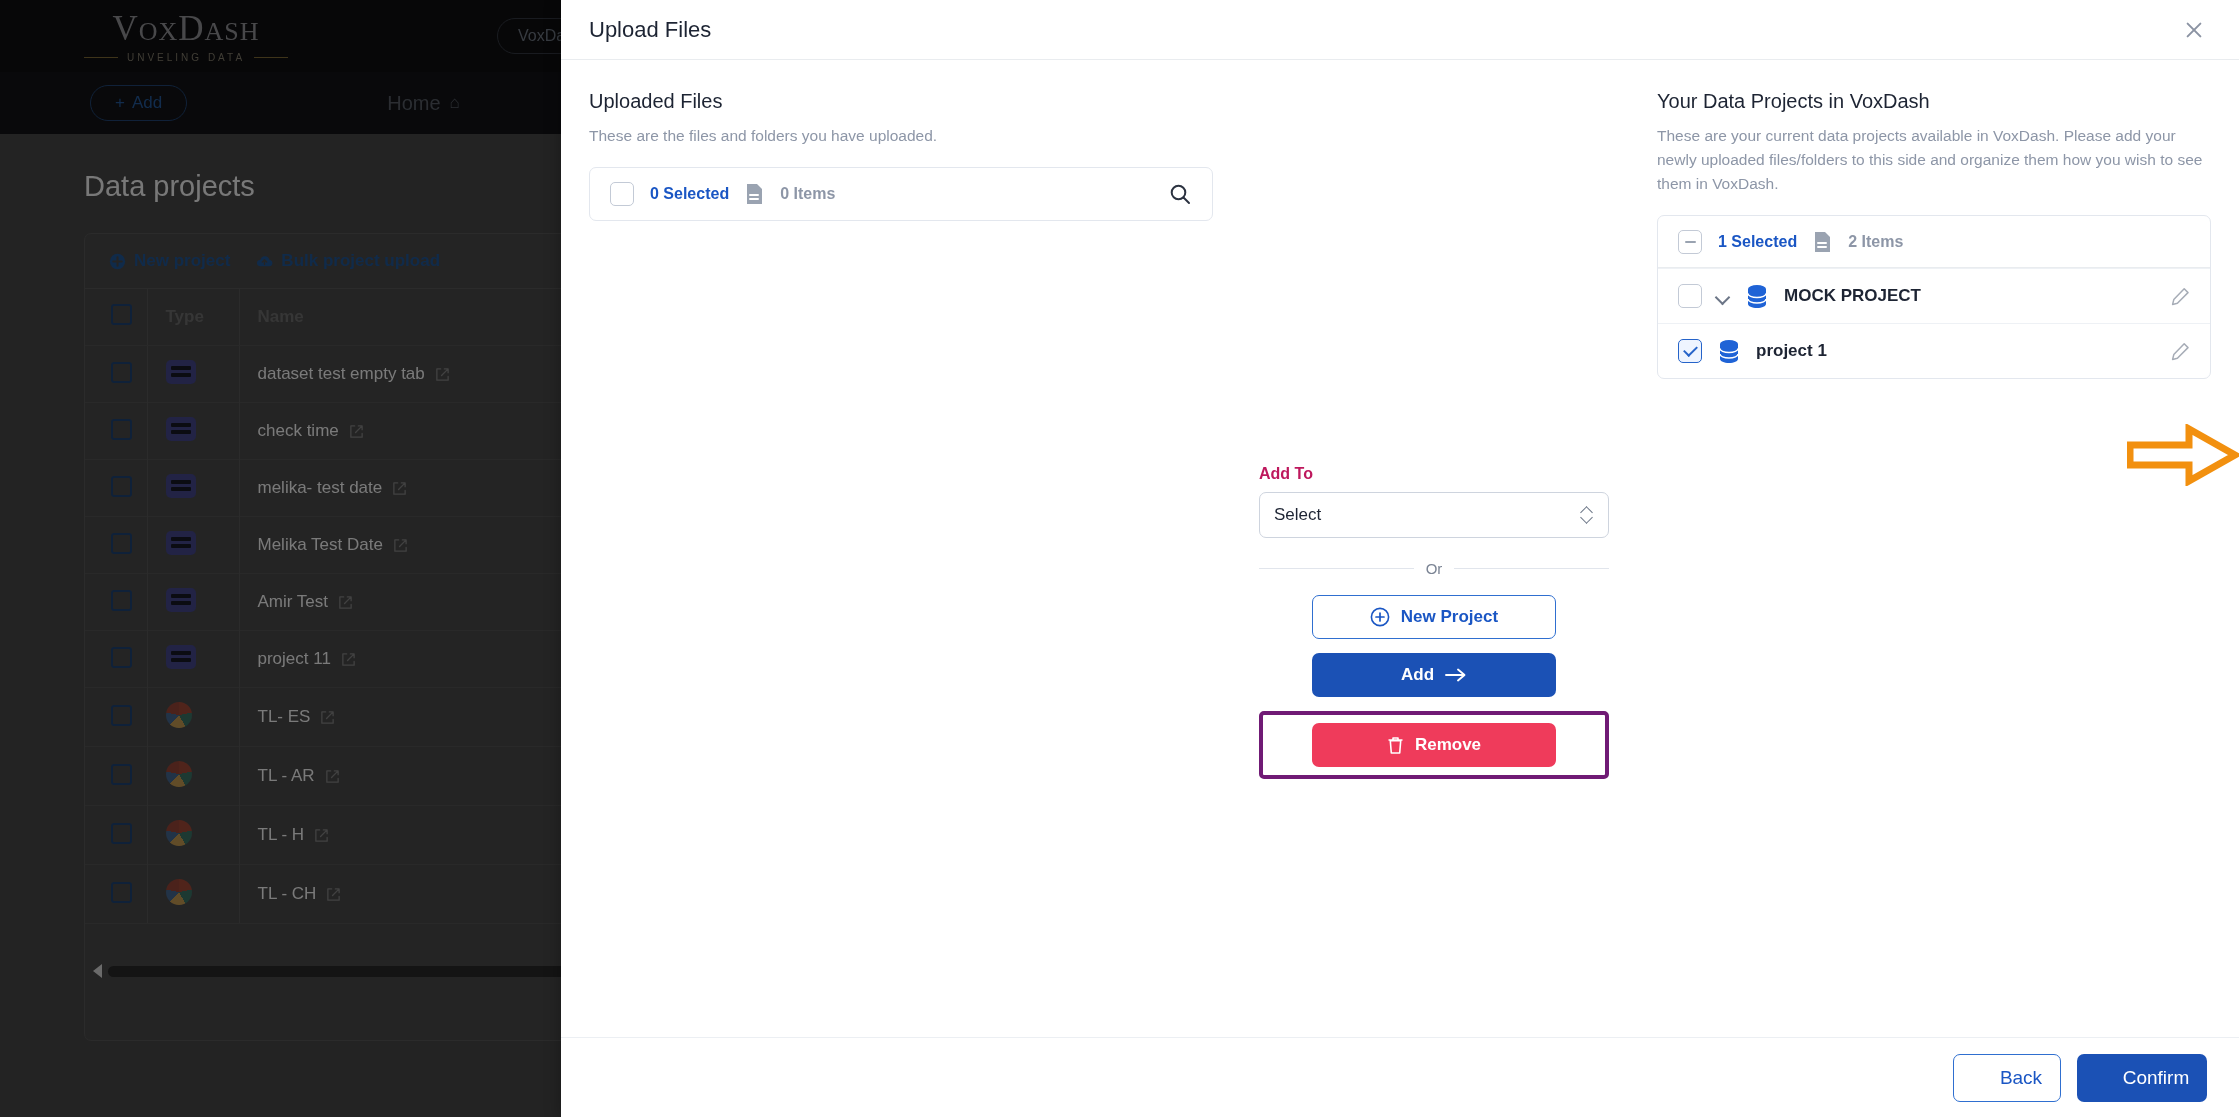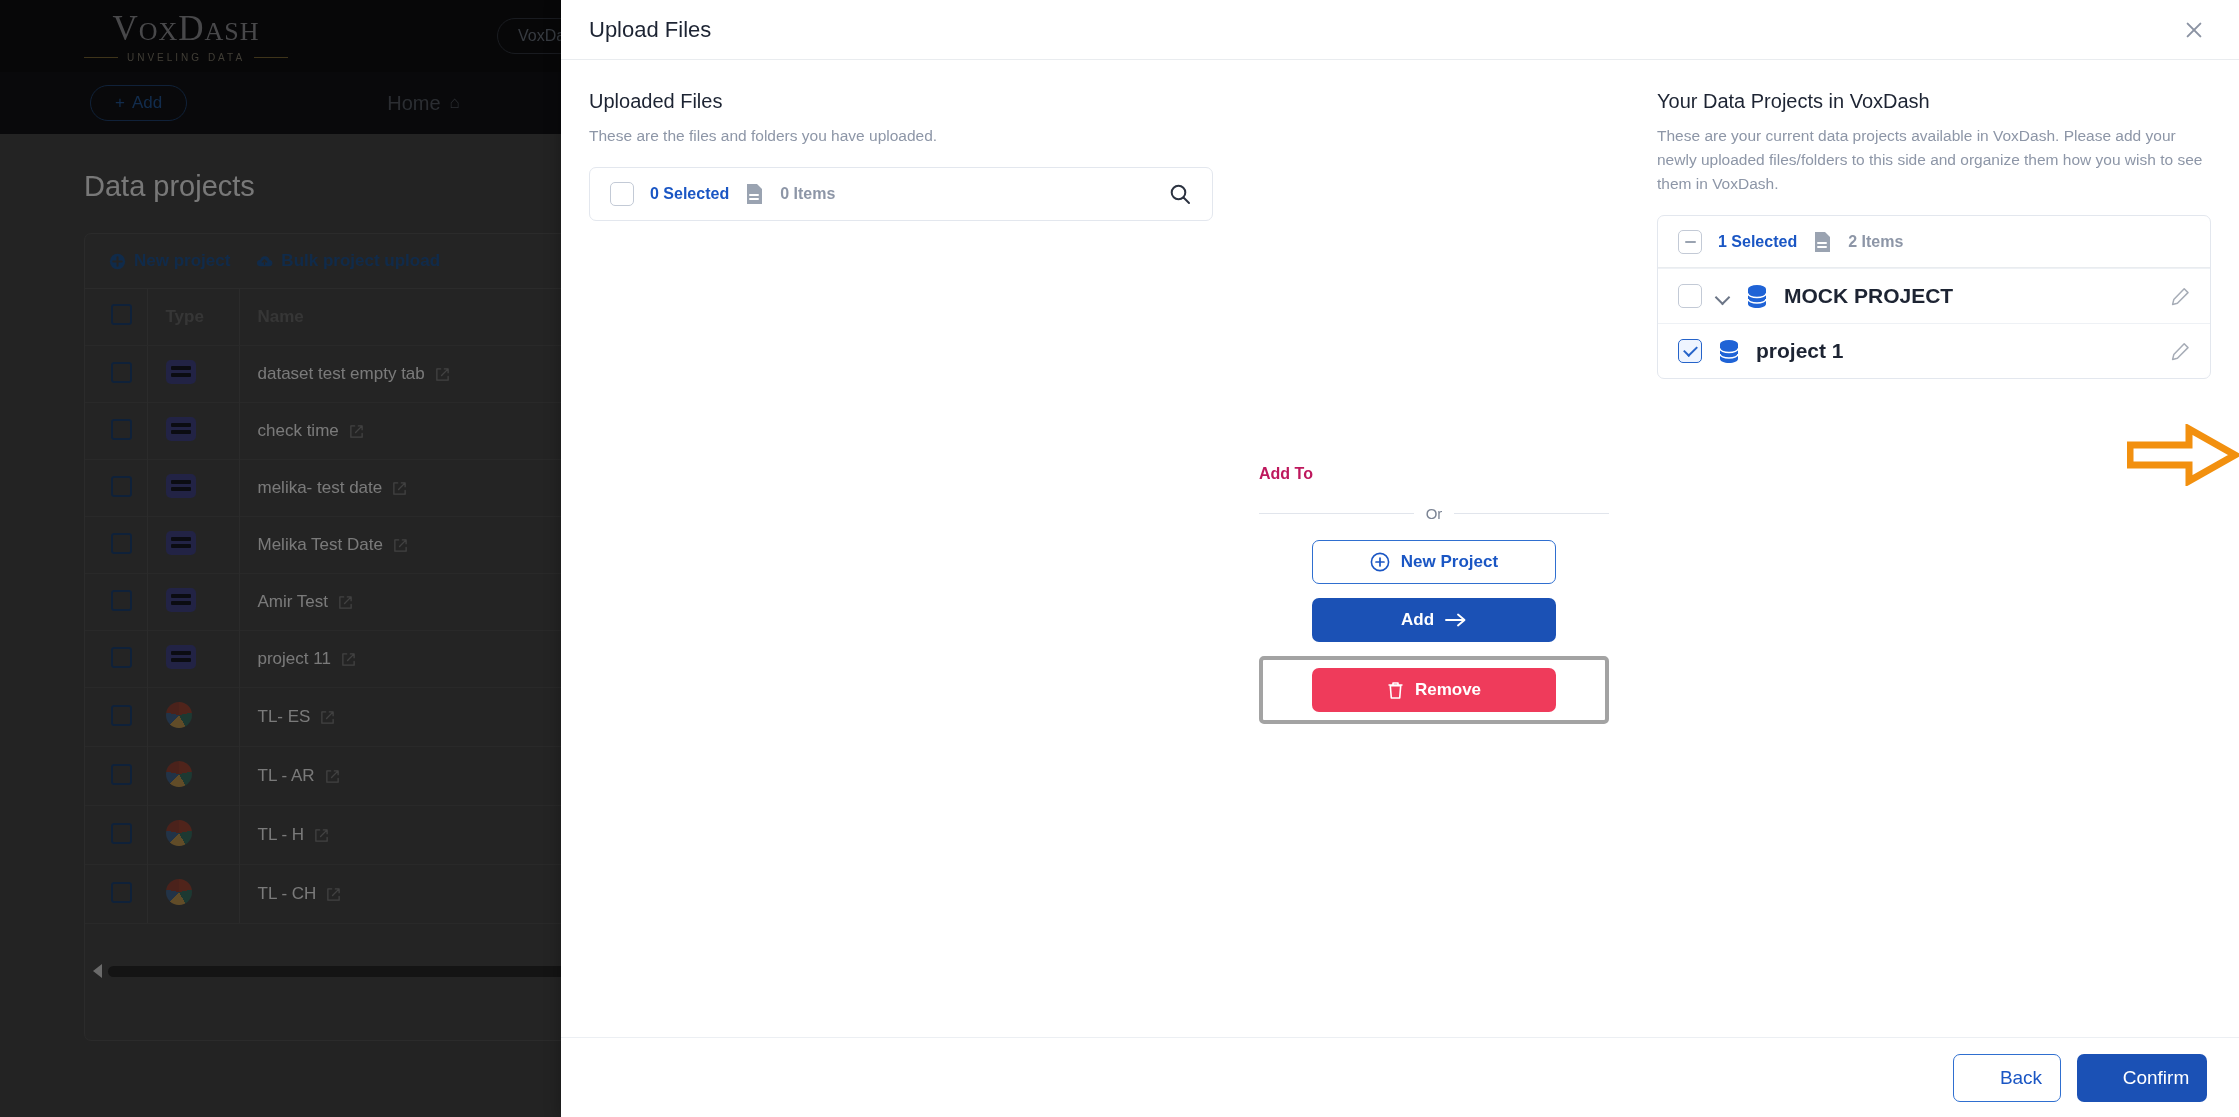--- a/index.html
+++ b/index.html
@@ -224,21 +224,21 @@
     position: absolute; top: 5px; left: 0; right: 0;
     display: flex; justify-content: center; gap: 3px;
   }
   .sav-ico .dots i {
     width: 3px; height: 3px; background: #fff; border-radius: 50%;
   }
   .sav-ico .lbl {
     position: absolute; bottom: 4px; left: 0; right: 0; text-align: center;
     font-size: 7px; color: #fff; font-weight: bold; letter-spacing: .3px;
   }
-  .tree-label { font-size: 21px; color: #1d2433; font-weight: bold; }
+  .tree-label { font-size: 17px; color: #1d2433; font-weight: bold; }
   .edit-ico { margin-left: auto; width: 19px; height: 19px; opacity: .6; cursor: pointer; }
 
   
   .center-stack {
     position: absolute; left: 18px; top: 405px; width: 350px;
   }
   .field-label { font-size: 16px; color: #be185d; margin-bottom: 9px; font-weight: bold;}
   .select-box {
     height: 46px; border: 1px solid #ced4de; border-radius: 7px;
     display: flex; align-items: center; padding: 0 14px;
@@ -264,21 +264,21 @@
     height: 44px; border-radius: 7px; font-size: 17px; font-weight: bold;
     display: flex; align-items: center; justify-content: center; gap: 11px;
     cursor: pointer; margin: 0 auto 14px auto; width: 244px;
   }
   .btn-new {
     border: 1.5px solid #2f6fd0; color: #1a56c4; background: #fff;
   }
   .btn-add { background: #1b51b5; color: #fff; }
   .btn-remove { background: #ef3b5b; color: #fff; margin-bottom: 0; }
   .remove-wrap {
-    border: 4px solid #a3a3a3; border-radius: 5px;
+    border: 4px solid #701a75; border-radius: 5px;
     padding: 8px 0; margin-top: 4px;
   }
   .plus-ico { width: 20px; height: 20px; }
   .arrow-ico { width: 22px; height: 14px; }
   .trash-ico { width: 17px; height: 19px; }
 
   
   .pointer-arrow {
     position: absolute; left: 1566px; top: 364px;
     width: 112px; height: 62px; pointer-events: none;
@@ -525,20 +525,24 @@
             <circle cx="10.5" cy="10.5" r="6.8" fill="none" stroke="#2b3240" stroke-width="2"></circle>
             <path d="M15.5 15.5 21 21" stroke="#2b3240" stroke-width="2" stroke-linecap="round"></path>
           </svg>
         </div>
       </div>
     </div>
 
     <div class="pane pane-center">
       <div class="center-stack">
         <div class="field-label">Add To</div>
+        <div class="select-box">
+          <span>Select</span>
+          <span class="spin"></span>
+        </div>
 
         <div class="or-sep">
           <span class="l"></span>
           <span>Or</span>
           <span class="l"></span>
         </div>
 
         <div class="btn btn-new">
           <svg class="plus-ico" viewBox="0 0 20 20">
             <circle cx="10" cy="10" r="8.6" fill="none" stroke="#1a56c4" stroke-width="1.6"></circle>

